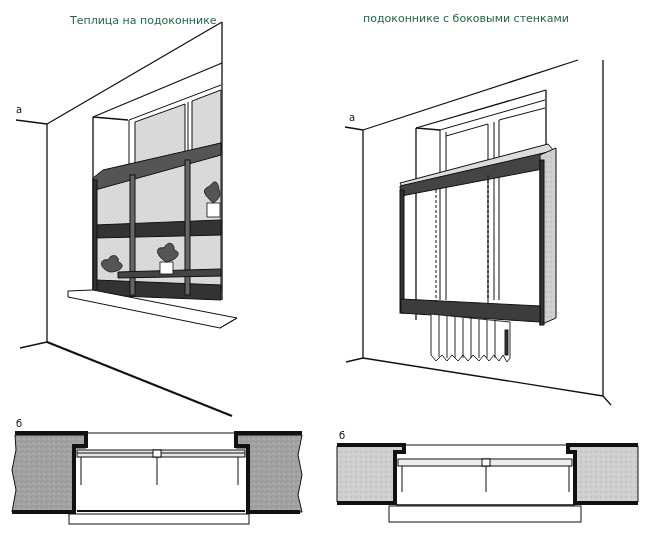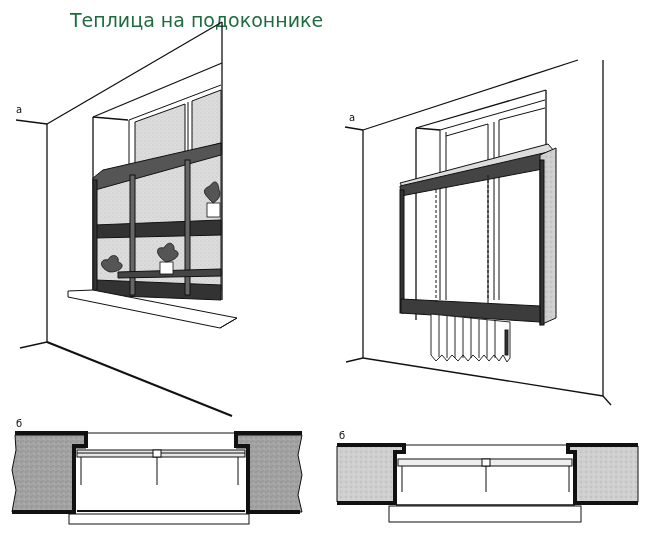--- a/index.html
+++ b/index.html
@@ -1,31 +1,32 @@
 <!DOCTYPE html>
 <html><head>
 <meta charset="utf-8">
 <style>
   html, body { margin:0; padding:0; background:#ffffff; }
   body { width:651px; height:544px; position:relative; overflow:hidden;
          font-family:"DejaVu Sans", sans-serif; }
-  .title { position:absolute; color:#1f6b3f; font-size:19px; line-height:21px;
+  .title { position:absolute; color:#1f6b3f; font-size:11px; line-height:21px;
            font-family:"DejaVu Sans", sans-serif; }
   .title-left { left:70px; top:10px; }
   .title-right { left:363px; top:8px; }
   .title-right span { display:block; }
   .label { position:absolute; font-size:10px; color:#111;
            font-family:"DejaVu Sans", sans-serif; }
   svg { position:absolute; left:0; top:0; }
 </style>
 </head>
 <body>
 
 <div class="title title-left">Теплица на подоконнике</div>
 <div class="title title-right">
+  <span>подоконнике с боковыми стенками</span>
 </div>
 
 <div class="label" style="left:16px;top:104px;">а</div>
 <div class="label" style="left:16px;top:418px;">б</div>
 <div class="label" style="left:349px;top:112px;">а</div>
 <div class="label" style="left:339px;top:430px;">б</div>
 
 <svg width="651" height="544" viewBox="0 0 651 544">
   <defs>
     <pattern id="glass" width="4" height="4" patternUnits="userSpaceOnUse">

